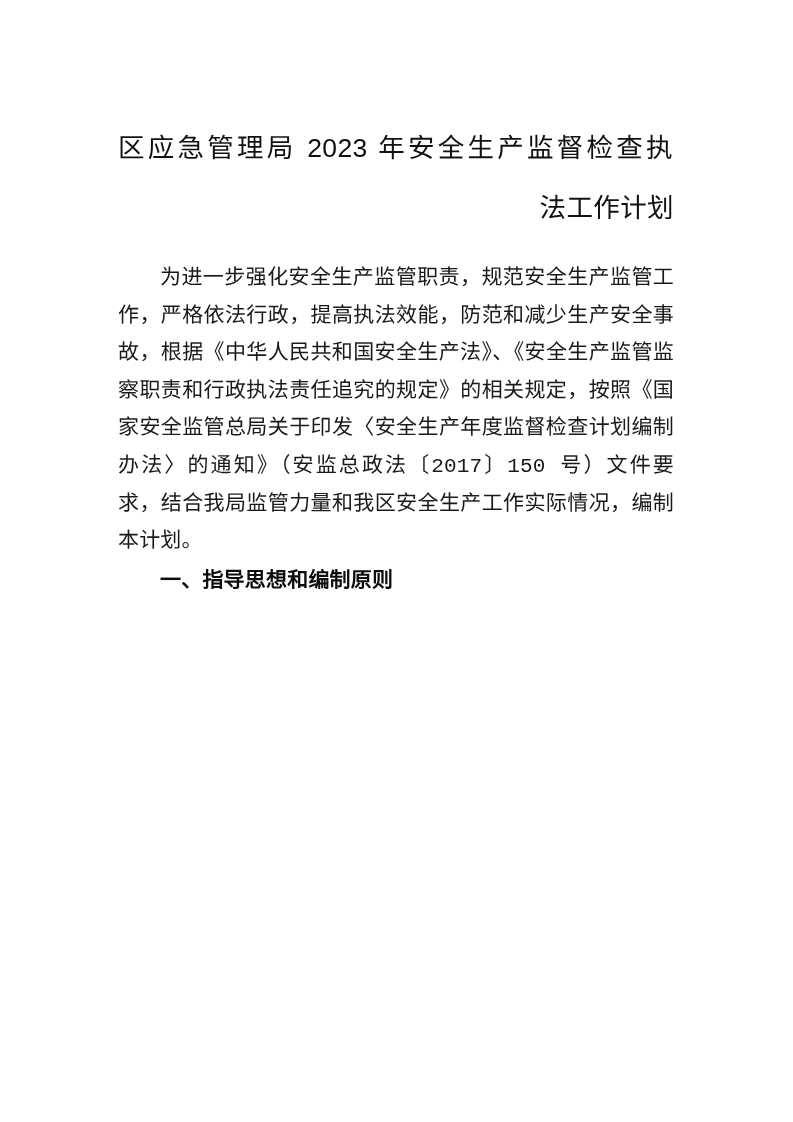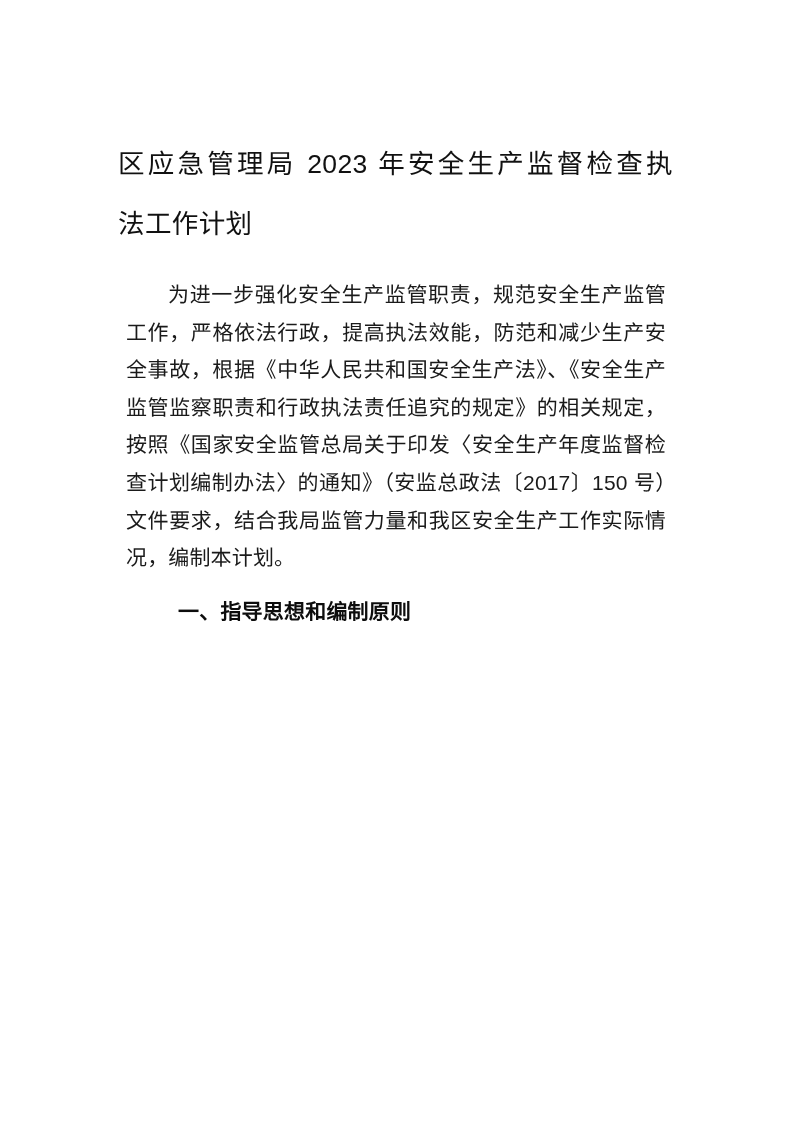--- a/index.html
+++ b/index.html
@@ -18,21 +18,21 @@
     overflow: hidden;
     box-sizing: border-box;
     font-family: "Liberation Serif", "DejaVu Serif", serif;
     color: #1a1a1a;
     -webkit-font-smoothing: antialiased;
   }
 
   .content {
     position: absolute;
     left: 118px;
-    top: 144px;
+    top: 128px;
     width: 556px;
   }
 
   
   .doc-title {
     font-family: "Liberation Sans", "DejaVu Sans", sans-serif;
     font-size: 26.5px;
     font-weight: 400;
     line-height: 40px;
     text-align: center;
@@ -42,49 +42,49 @@
   }
   .doc-title .title-line {
     display: block;
   }
   .doc-title .title-line-1 {
     text-align: justify;
     text-align-last: justify;
     padding-right: 1px;
   }
   .doc-title .title-line-2 {
-    text-align: left;
+    text-align: right;
     margin-top: 20px;
   }
 
   
   .body-block {
     margin-top: 32px;
   }
 
   p.para {
-    margin: 8px;
+    margin: 0;
     font-size: 21px;
     line-height: 37.6px;
     text-align: justify;
     text-align-last: left;
     text-justify: inter-character;
     letter-spacing: 0.15px;
     color: #1a1a1a;
-    font-family: Liberation Sans, sans-serif;
+    font-family: Liberation Mono, monospace;
   }
 
   p.para.indent {
     text-indent: 2em;
   }
 
   
   p.section-heading {
-    margin: 18px;
-    font-family: Liberation Mono, monospace;
+    margin: 0;
+    font-family: Liberation Sans, sans-serif;
     font-size: 21px;
     font-weight: 700;
     line-height: 37.6px;
     text-indent: 2em;
     letter-spacing: 0.2px;
     color: #0d0d0d;
   }
 
   
   .b {

